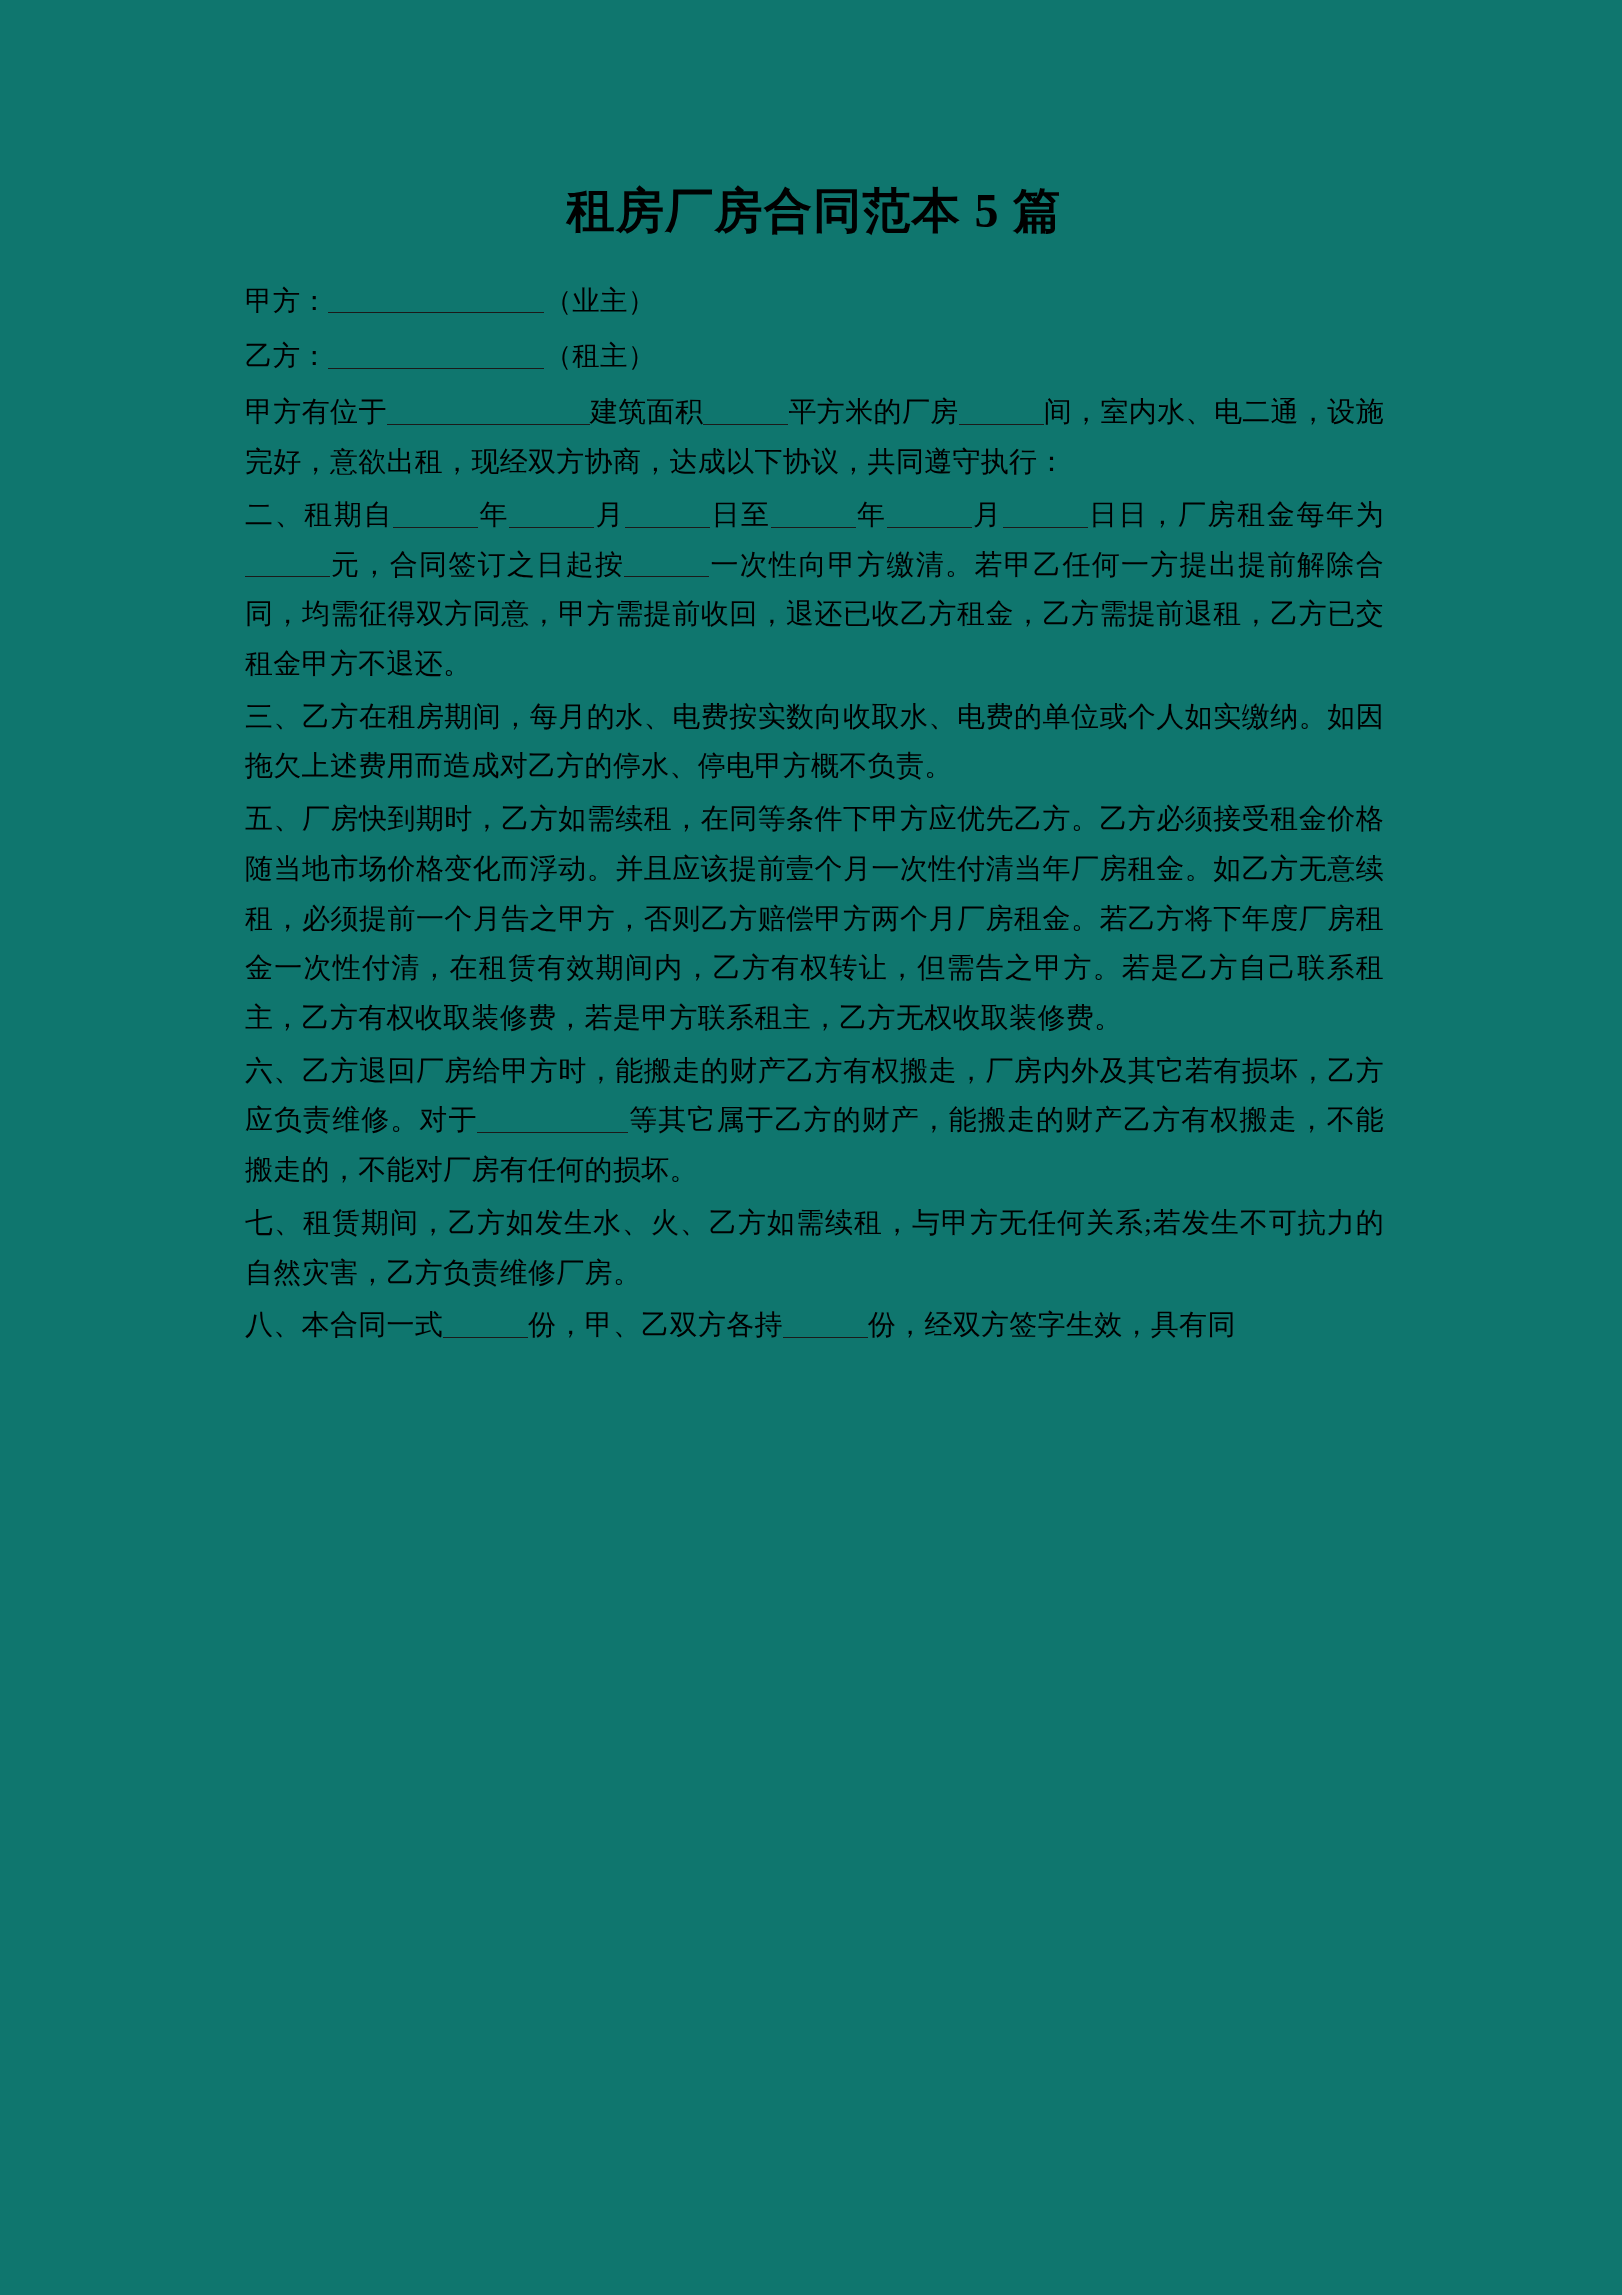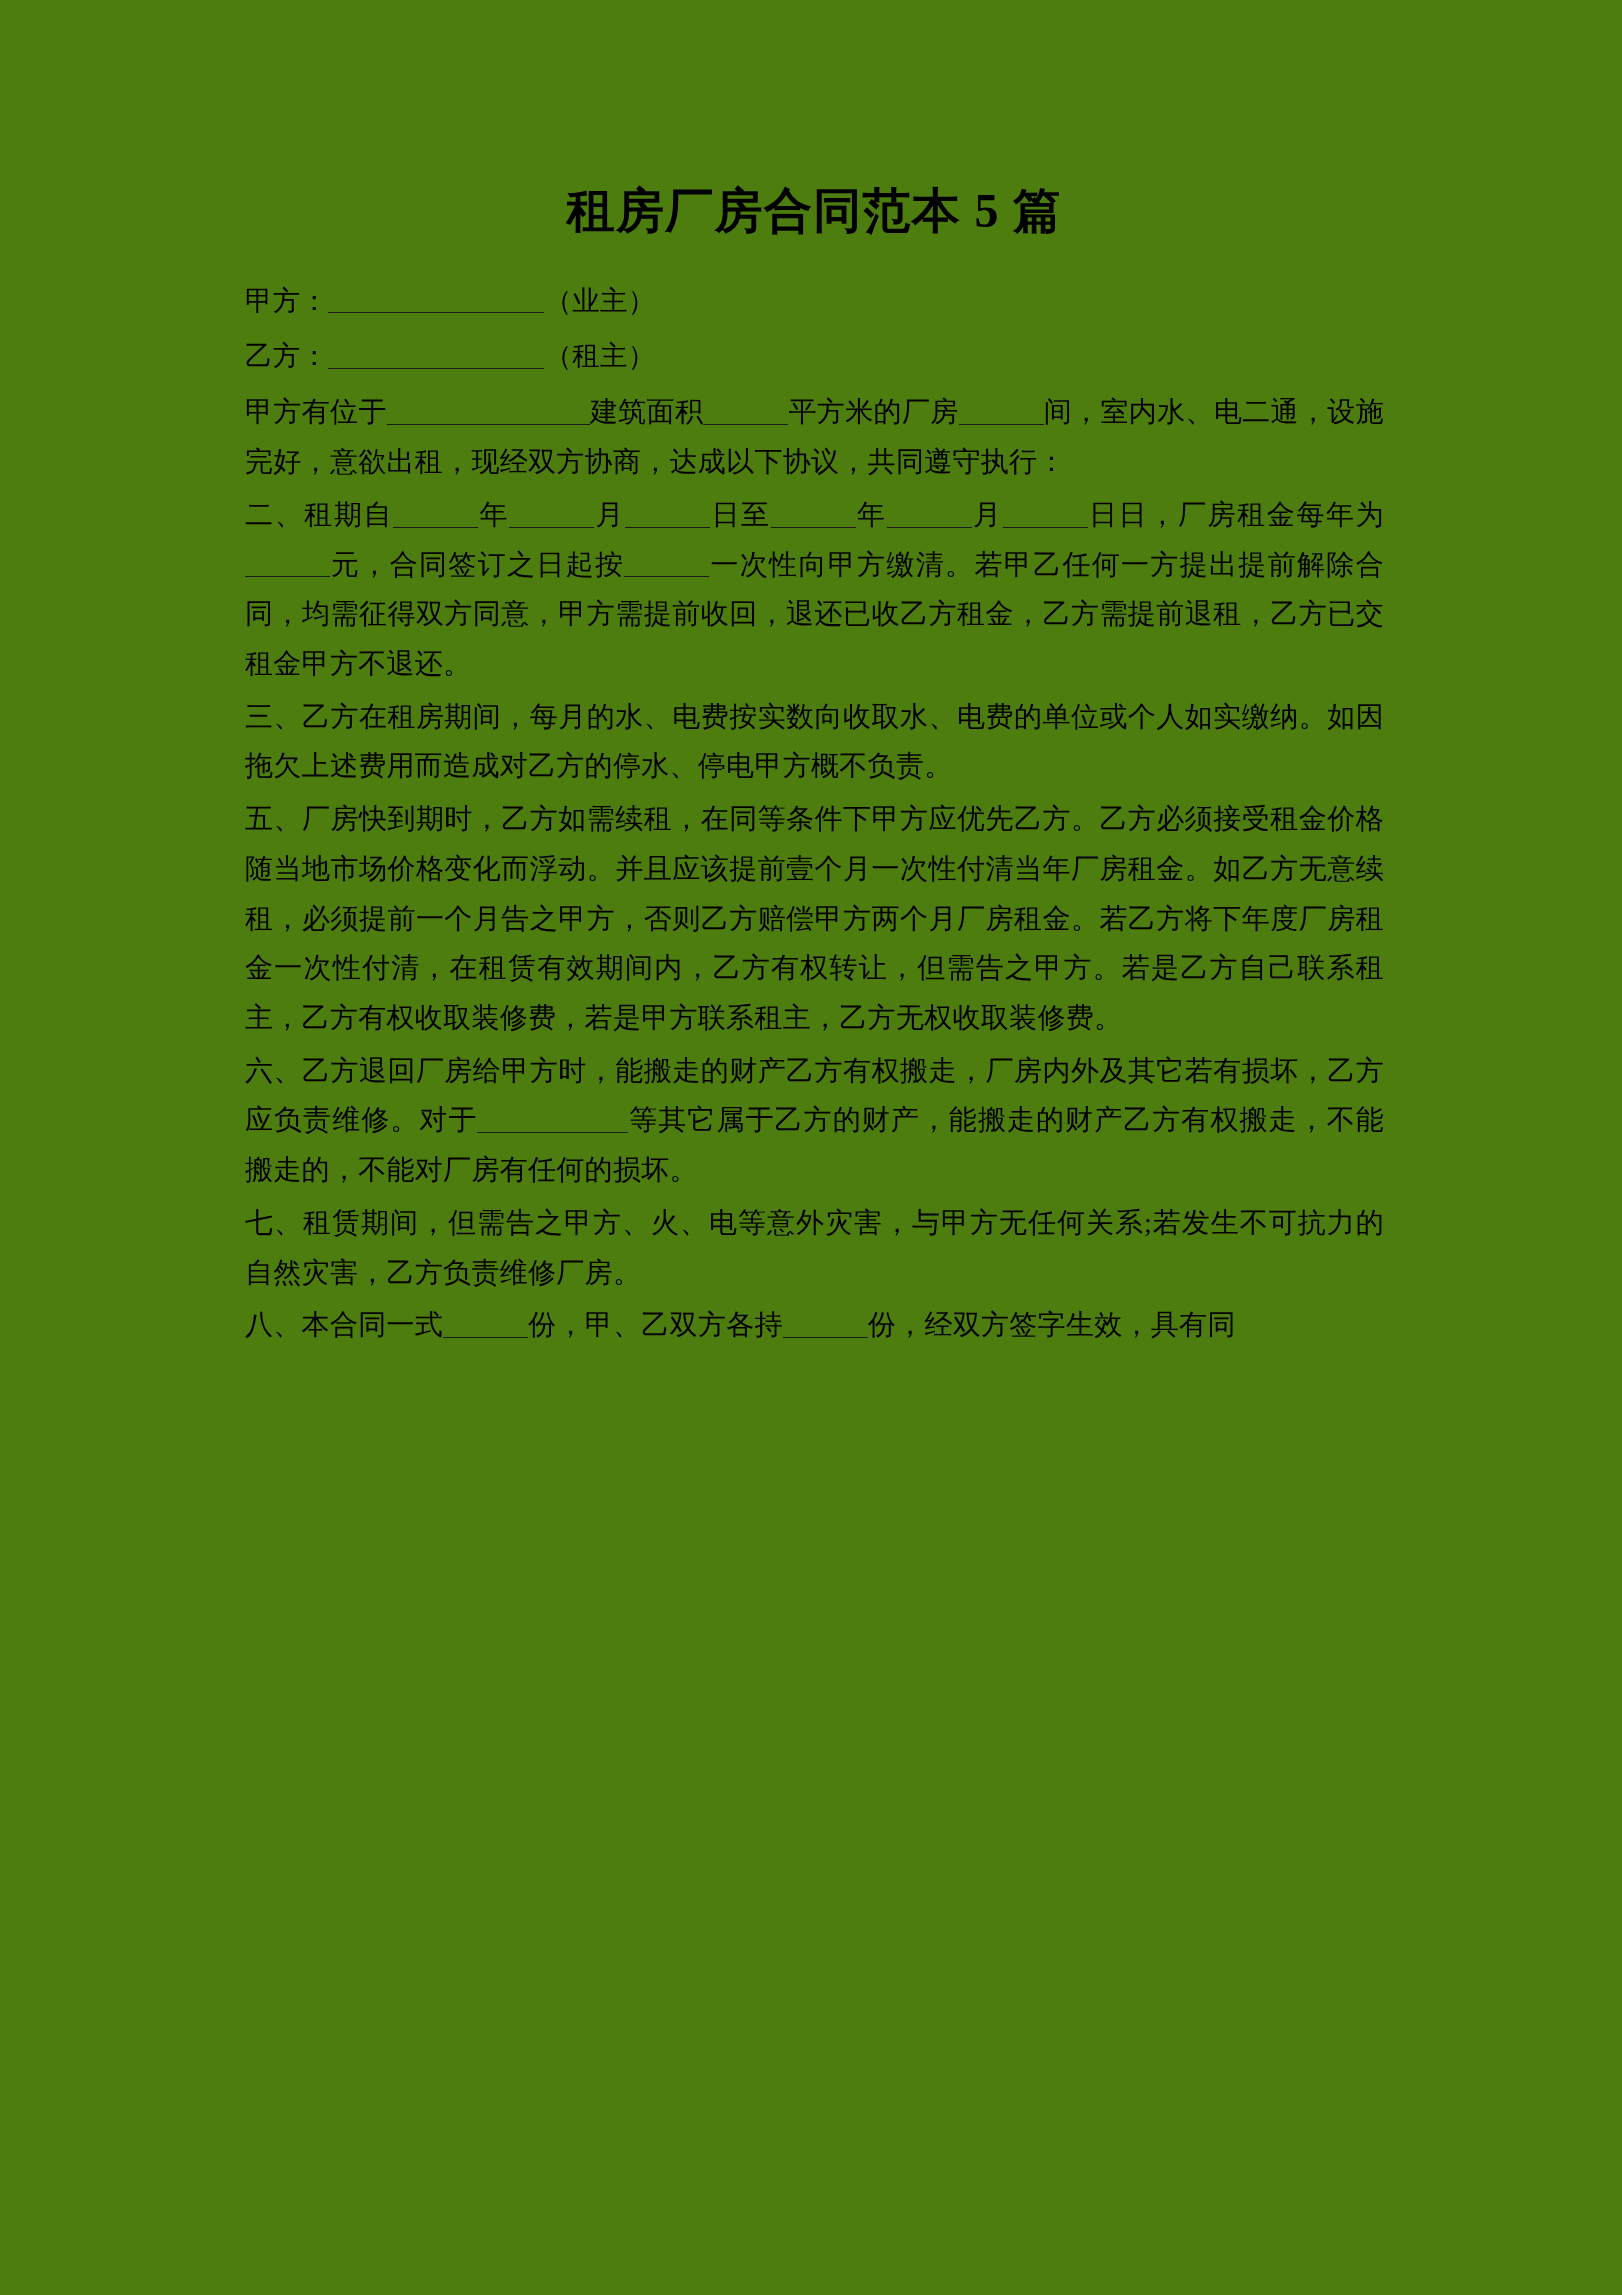--- a/index.html
+++ b/index.html
@@ -8,21 +8,21 @@
     background: #fbfbfb;
   }
   body {
     font-family: "Liberation Serif", "DejaVu Serif", serif;
     color: #000;
   }
   .page {
     position: relative;
     width: 1623px;
     height: 2295px;
-    background: #4d7c0f;
+    background: #0f766e;
     box-sizing: border-box;
     overflow: hidden;
   }
   .content {
     position: absolute;
     left: 245px;
     top: 0;
     width: 1139px;
   }
   .doc-title {
@@ -78,19 +78,19 @@
 
     <p class="para"><span>二、</span><span>租期自</span><span class="blank b-sm"></span><span>年</span><span class="blank b-sm"></span><span>月</span><span class="blank b-sm"></span><span>日至</span><span class="blank b-sm"></span><span>年</span><span class="blank b-sm"></span><span>月</span><span class="blank b-sm"></span><span>日日，厂房租金每年为</span><span class="blank b-sm"></span><span>元，合同签订之日起按</span><span class="blank b-sm"></span><span>一次性向甲方缴清。若甲乙任何一方提出提前解除合同，均需征得双方同意，甲方需提前收回，退还已收乙方租金，乙方需提前退租，乙方已交租金甲方不退还。</span></p>
 
     <p class="para"><span>三、</span><span>乙方在租房期间，每月的水、电费按实数向收取水、电费的单位或个人如实缴纳。如因拖欠上述费用而造成对乙方的停水、停电甲方概不负责。</span></p>
 
 
     <p class="para"><span>五、</span><span>厂房快到期时，乙方如需续租，在同等条件下甲方应优先乙方。乙方必须接受租金价格随当地市场价格变化而浮动。并且应该提前壹个月一次性付清当年厂房租金。如乙方无意续租，必须提前一个月告之甲方，否则乙方赔偿甲方两个月厂房租金。若乙方将下年度厂房租金一次性付清，在租赁有效期间内，乙方有权转让，但需告之甲方。若是乙方自己联系租主，乙方有权收取装修费，若是甲方联系租主，乙方无权收取装修费。</span></p>
 
     <p class="para"><span>六、</span><span>乙方退回厂房给甲方时，能搬走的财产乙方有权搬走，厂房内外及其它若有损坏，乙方应负责维修。对于</span><span class="blank b-lg"></span><span>等其它属于乙方的财产，能搬走的财产乙方有权搬走，不能搬走的，不能对厂房有任何的损坏。</span></p>
 
-    <p class="para"><span>七、</span><span>租赁期间，但需告之甲方、火、电等意外灾害，与甲方无任何关系;若发生不可抗力的自然灾害，乙方负责维修厂房。</span></p>
+    <p class="para"><span>七、</span><span>租赁期间，乙方如发生水、火、乙方如需续租，与甲方无任何关系;若发生不可抗力的自然灾害，乙方负责维修厂房。</span></p>
 
     <p class="para"><span>八、</span><span>本合同一式</span><span class="blank b-sm"></span><span>份，甲、乙双方各持</span><span class="blank b-sm"></span><span>份，经双方签字生效，具有同</span></p>
 
   </div>
 </div>
 
 
 </body></html>

